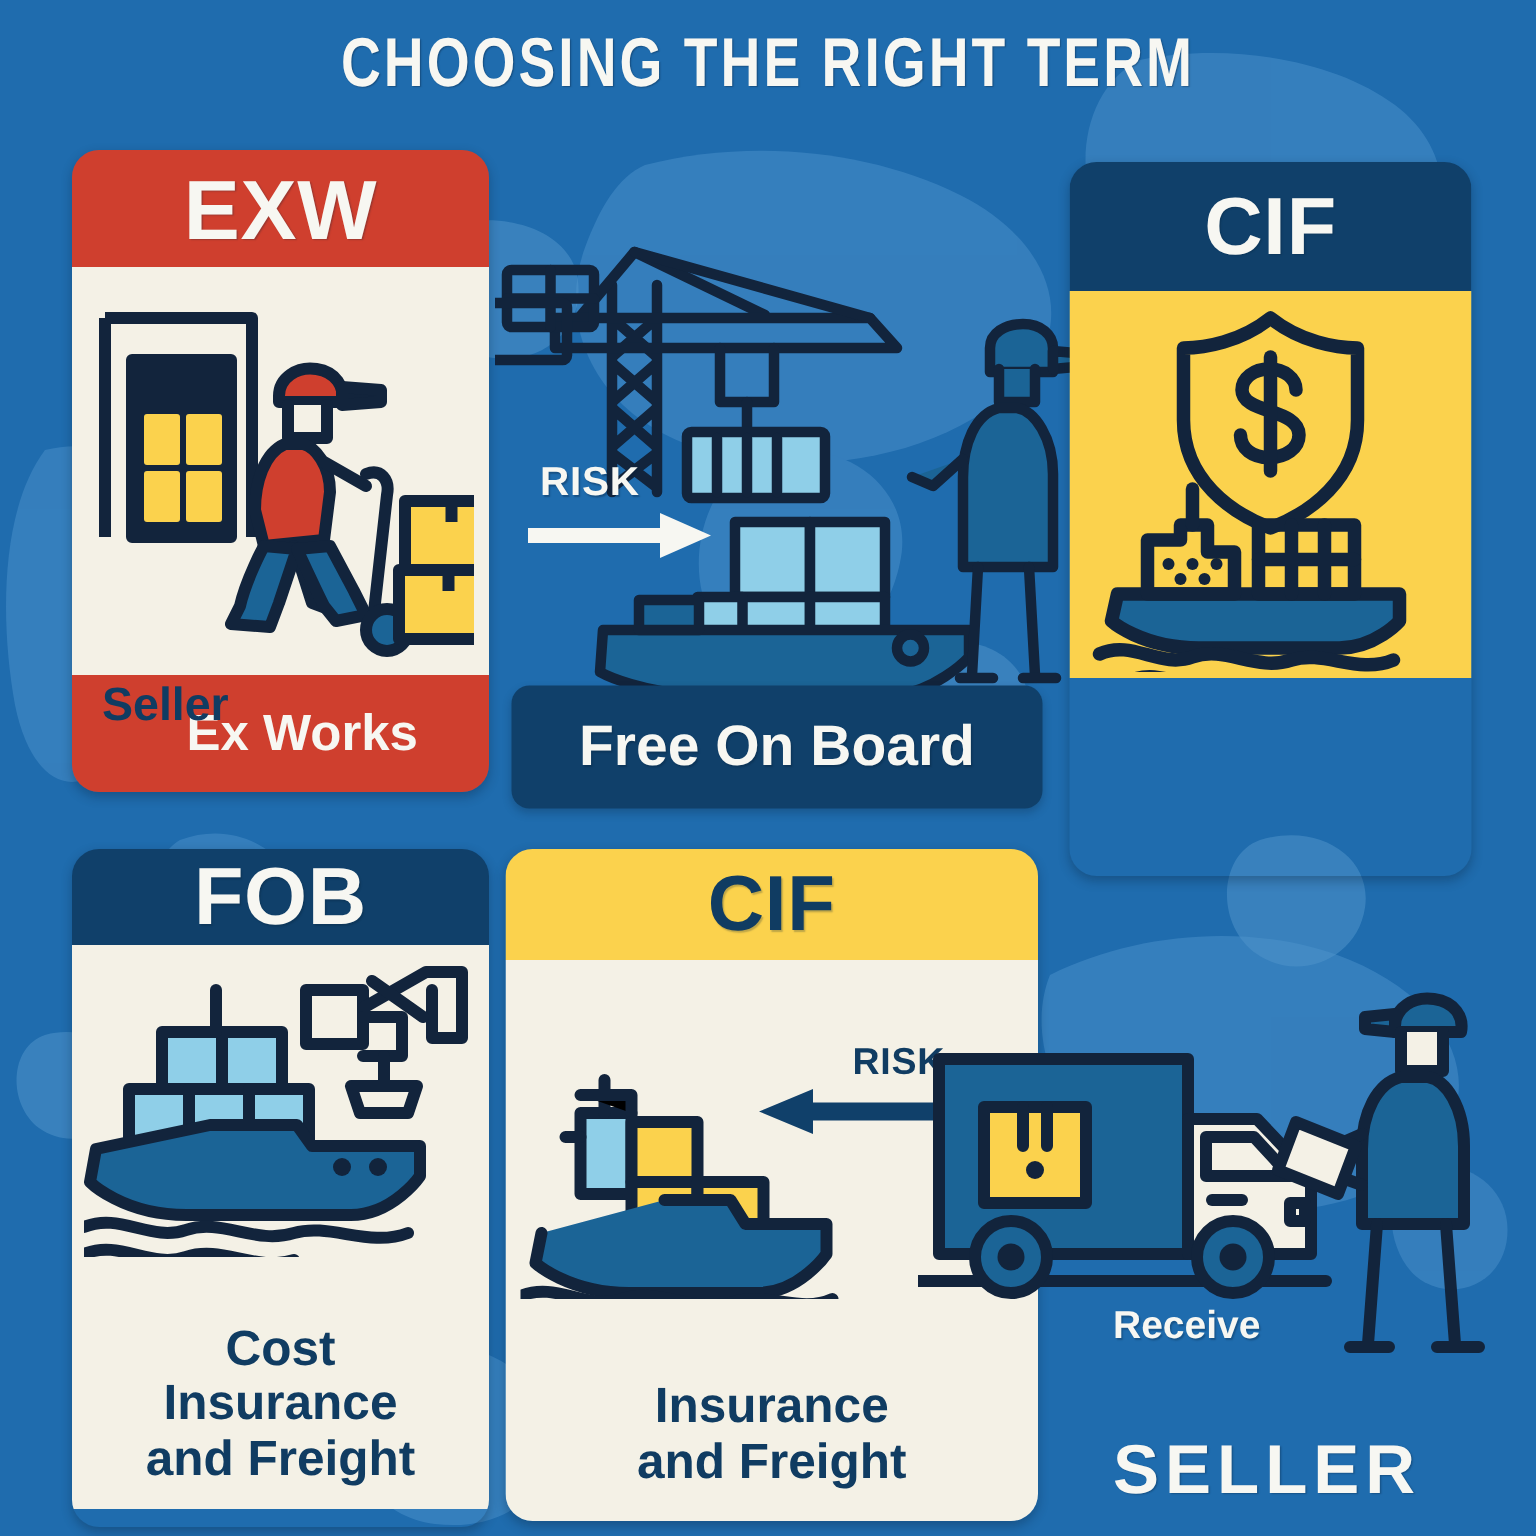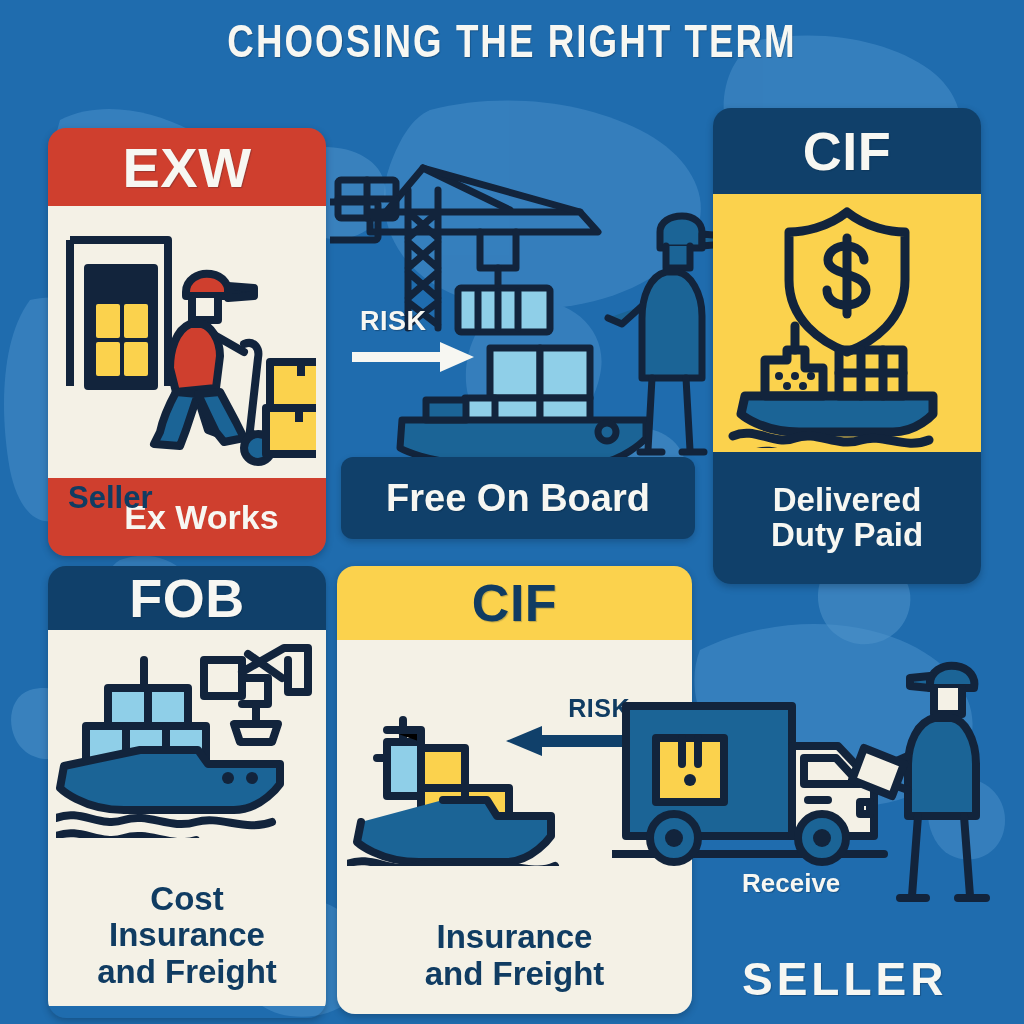--- a/index.html
+++ b/index.html
@@ -56,21 +56,21 @@
 
   
   .bg-red    { background: #cf3f2e; }
   .bg-navy   { background: #10406a; }
   .bg-yellow { background: #fbd24d; }
   .bg-cream  { background: #f4f1e6; }
   .tx-white  { color: #f7f7f2; }
   .tx-navy   { color: #103c62; }
 
   
-  #card-exw  { left: 48px;  top: 128px; width: 278px; height: 428px; }
+  #card-exw  { left: 48px;  top: 100px; width: 278px; height: 428px; }
   #card-exw .cardhead { height: 78px; font-size: 56px; }
   #card-exw .cardbody { height: 272px; }
   #card-exw .cardfoot { height: 78px; font-size: 34px; padding-left: 35px; }
 
   
   #card-ddp { left: 713px; top: 108px; width: 268px; height: 476px; }
   #card-ddp .cardhead { height: 86px; font-size: 54px; }
   #card-ddp .cardbody { height: 258px; }
   #card-ddp .cardfoot { height: 132px; font-size: 33px; flex-direction: column; }
 
@@ -307,24 +307,20 @@
             <path d="M112,173 L176,173 M134,150 L134,196 M156,150 L156,196"></path>
           </g>
 
           <g fill="none" stroke="#12243c" stroke-width="9" stroke-linecap="round">
             <path d="M6,236 C28,226 46,246 68,238 C90,230 110,248 134,240 C156,233 178,250 202,240"></path>
             <path d="M26,254 C48,244 66,264 88,256 C110,248 130,266 154,258"></path>
           </g>
         </svg>
       </div>
     </div>
-    <div class="cardfoot bg-navy tx-white">
-      <span>Delivered</span>
-      <span>Duty Paid</span>
-    </div>
   </div>
 
   <div id="fob-banner">Free On Board</div>
 
   <div class="card" id="card-fob">
     <div class="cardhead bg-navy tx-white">FOB</div>
     <div class="cardbody bg-cream">
       <div class="art" style="left:8px; top:8px; width:262px; height:200px;">
         <svg viewBox="0 0 262 200" aria-hidden="true">
 

